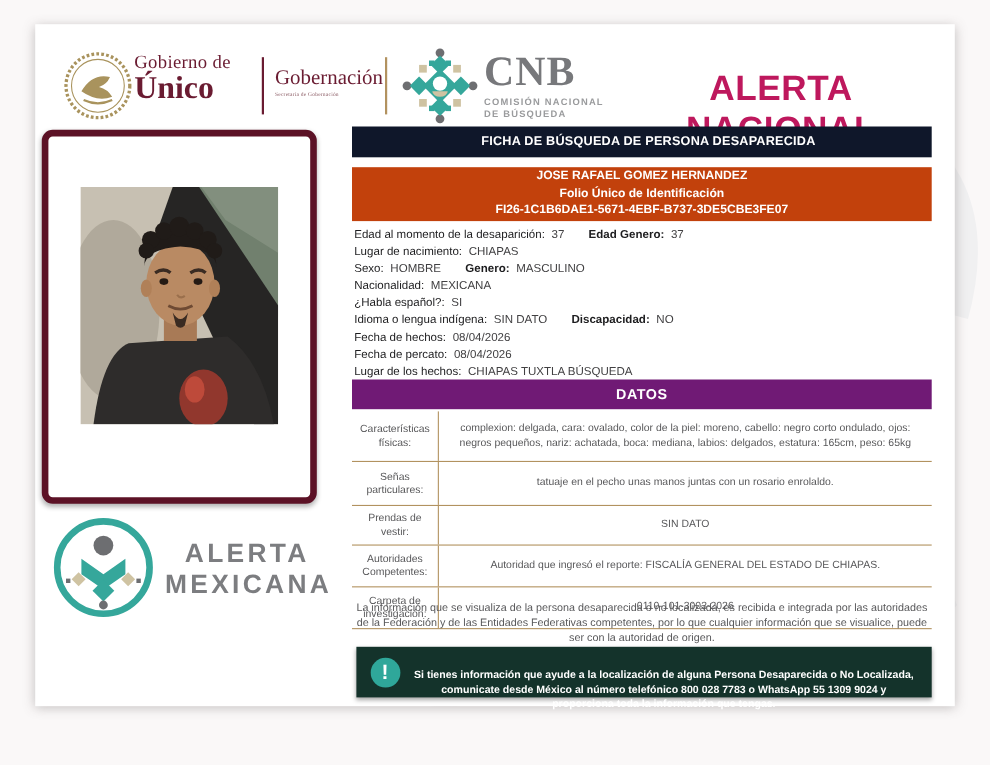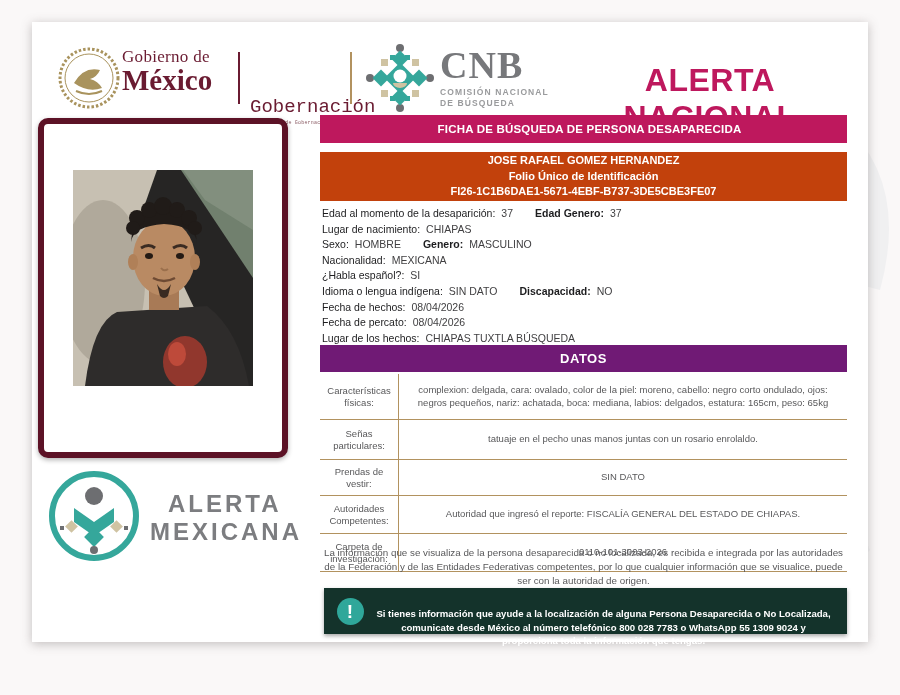--- a/index.html
+++ b/index.html
@@ -19,41 +19,41 @@
   
   .seal { position:absolute; left:26px; top:25px; width:62px; height:62px; }
   .gob-text { position:absolute; left:90px; top:26px; color:#6a1b31;
     font-family:"Liberation Serif", serif; line-height:1; }
   .gob-text .l1 { font-size:17px; letter-spacing:.3px; }
   .gob-text .l2 { font-size:29px; font-weight:bold; margin-top:1px; }
   .vline { position:absolute; top:30px; width:2px; height:52px; }
   .vline.maroon { left:206px; background:#6a1b31; }
   .vline.gold   { left:318px; background:#b2925f; }
   .segob { position:absolute; left:218px; top:38px; color:#6a1b31;
-    font-family:Liberation Mono, monospace;margin-top:36px; }
+    font-family:Liberation Serif, serif; }
   .segob .t { font-size:19px; }
   .segob .s { font-size:5px; color:#8a5a63; margin-top:2px; letter-spacing:.2px; }
   .cnb-mark { position:absolute; left:332px; top:20px; width:72px; height:72px; }
   .cnb-text { position:absolute; left:408px; top:24px; color:#77787b; line-height:1; }
   .cnb-text .acr { font-family:"Liberation Serif", serif; font-weight:bold; font-size:38px; letter-spacing:1px; }
   .cnb-text .nm { font-size:8.5px; color:#9a9b9d; letter-spacing:1.1px; margin-top:4px; font-weight:bold; }
   .alert-title { position:absolute; left:528px; top:40px; width:300px; text-align:center;
     color:#be185d; font-weight:bold; font-size:32px; letter-spacing:.5px; }
 
   
   .photo-frame { position:absolute; left:6px; top:96px; width:250px; height:340px;
     background:#fff; border:6px solid #5c1226; border-radius:10px;
     box-shadow:0 2px 5px rgba(0,0,0,.3); }
   .photo { position:absolute; left:29px; top:46px; width:180px; height:216px; overflow:hidden; }
   .an-logo { position:absolute; left:16px; top:448px; width:92px; height:92px; }
   .an-words { position:absolute; left:118px; top:468px; color:#7c7d80; font-weight:bold;
     font-size:24px; letter-spacing:3px; line-height:1.15; }
   .banner { position:absolute; left:288px; width:527px; color:#fff; text-align:center;
     display:flex; flex-direction:column; justify-content:center; }
-  .banner.green { top:93px; height:28px; background:#be185d; font-weight:bold; font-size:11.5px; letter-spacing:.2px;padding-left:12px; }
+  .banner.green { top:93px; height:28px; background:#0f172a; font-weight:bold; font-size:11.5px; letter-spacing:.2px;padding-left:12px; }
   .banner.maroon { top:130px; height:49px; background:#c2410c; font-weight:bold; }
   .banner.maroon .bl { font-size:11px; line-height:1.45; }
   .banner.gold { top:323px; height:27px; background:#701a75; font-weight:bold; font-size:13px; letter-spacing:.5px; }
 
   .details { position:absolute; left:290px; top:186px; width:525px;
     font-size:10.5px; color:#414042; }
   .details .line { margin-bottom:4.6px; line-height:1.05; }
   .details .lb { font-weight:normal; color:#1d1d1f;margin-top:26px; }
   .details .val { margin-left:6px; }
   .details .lb2 { font-weight:bold; color:#1d1d1f; margin-left:22px; }
@@ -102,21 +102,21 @@
 
       <svg class="seal" viewBox="0 0 62 62">
         <circle cx="31" cy="31" r="29" fill="none" stroke="#a9935d" stroke-width="3" stroke-dasharray="2.5 2"></circle>
         <circle cx="31" cy="31" r="24" fill="none" stroke="#a9935d" stroke-width="1"></circle>
         <path d="M16 36 q10 -17 26 -13 q-3 7 -10 9 q8 2 12 9 q-14 5 -28 -5z" fill="#a9935d"></path>
         <path d="M18 44 q13 6 26 0" stroke="#a9935d" stroke-width="2" fill="none"></path>
       </svg>
 
       <div class="gob-text">
         <div class="l1">Gobierno de</div>
-        <div class="l2">México</div>
+        <div class="l2">Único</div>
       </div>
 
       <div class="vline maroon"></div>
 
       <div class="segob">
         <div class="t">Gobernación</div>
         <div class="s">Secretaría de Gobernación</div>
       </div>
 
       <div class="vline gold"></div>

